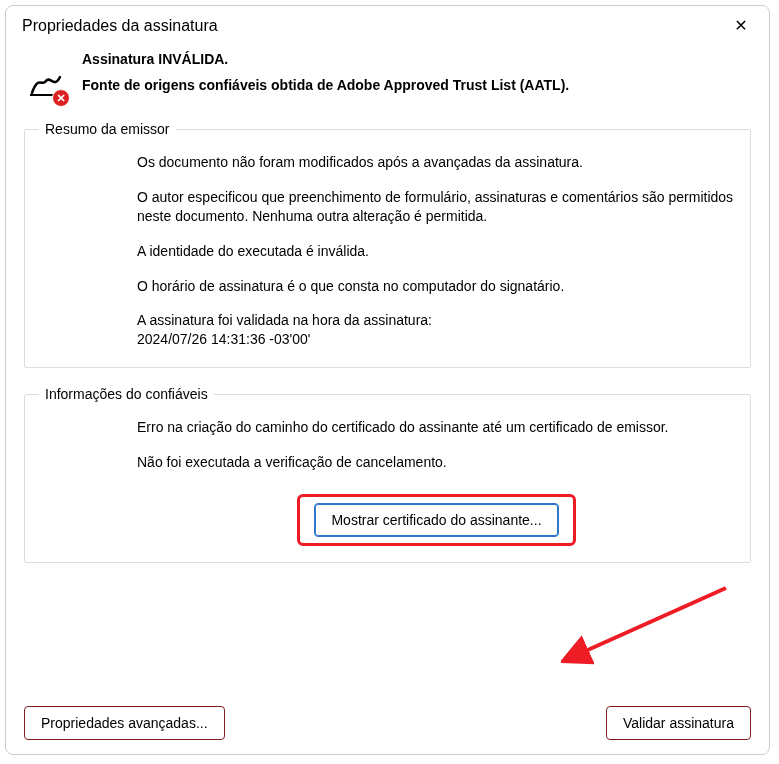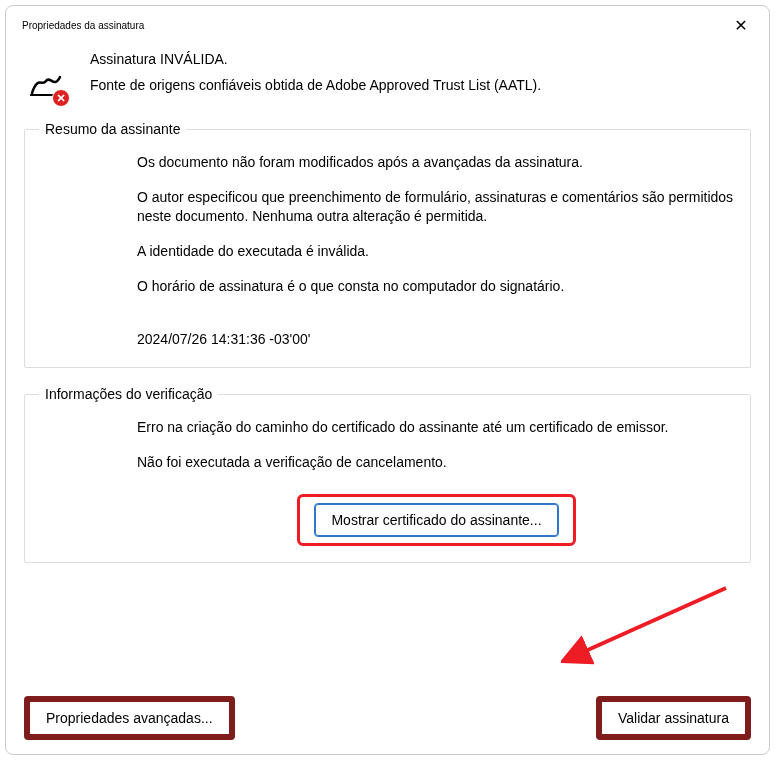--- a/index.html
+++ b/index.html
@@ -23,21 +23,21 @@
     position: relative;
     background: #fff;
   }
   .titlebar {
     display: flex;
     justify-content: space-between;
     align-items: center;
     padding: 10px 16px 10px 16px;
   }
   .title {
-    font-size: 10px;
+    font-size: 16px;
   }
   .close-x {
     font-size: 16px;
     width: 24px;
     text-align: center;
     cursor: default;
   }
   .content {
     padding: 6px 18px 10px 18px;
     flex: 1;
@@ -69,42 +69,42 @@
     border-radius: 50%;
     border: 1.5px solid #fff;
     display: flex;
     align-items: center;
     justify-content: center;
     color: #fff;
     font-weight: bold;
     font-size: 11px;
     line-height: 1;
   }
-  .header-texts p { margin: 0 0 10px 8px; }
+  .header-texts p { margin: 0 0 10px 0; font-weight: bold; }
   fieldset {
     border: 1px solid #ddd;
     border-radius: 2px;
     margin: 0 0 18px 0;
     padding: 8px 14px 14px 14px;
   }
   legend {
     padding: 0 6px;
     font-size: 14px;
   }
   .inset {
     padding-left: 98px;
   }
   .inset p { margin: 8px 0 16px 0; line-height: 1.35; }
   .btn-wrap {
     display: flex;
     justify-content: center;
     padding: 6px 0 2px 0;
   }
   .btn {
-    border: 6px solid #7f1d1d;
+    border: 1px solid #7f1d1d;
     background: #fff;
     border-radius: 4px;
     padding: 8px 16px;
     font-size: 14px;
     font-family: inherit;
     cursor: pointer;
   }
   .btn.focus {
     border: 1px solid #2e77cc;
     box-shadow: inset 0 0 0 1px #2e77cc;
@@ -148,35 +148,35 @@
         </svg>
         <div class="err-badge">✕</div>
       </div>
       <div class="header-texts">
         <p>Assinatura INVÁLIDA.</p>
         <p>Fonte de origens confiáveis obtida de Adobe Approved Trust List (AATL).</p>
       </div>
     </div>
 
     <fieldset>
-      <legend>Resumo da assinante</legend>
+      <legend>Resumo da emissor</legend>
       <div class="inset">
         <p>Os documento não foram modificados após a avançadas da assinatura.</p>
         <p>O autor especificou que preenchimento de formulário, assinaturas e comentários são permitidos neste documento. Nenhuma outra alteração é permitida.</p>
         <p>A identidade do executada é inválida.</p>
         <p>O horário de assinatura é o que consta no computador do signatário.</p>
         <p style="margin-bottom:4px;">
-          <br>
+          <span>A assinatura foi validada na hora da assinatura:</span><br>
           <span>2024/07/26 14:31:36 -03'00'</span>
         </p>
       </div>
     </fieldset>
 
     <fieldset>
-      <legend>Informações do verificação</legend>
+      <legend>Informações do confiáveis</legend>
       <div class="inset">
         <p>Erro na criação do caminho do certificado do assinante até um certificado de emissor.</p>
         <p>Não foi executada a verificação de cancelamento.</p>
         <div class="btn-wrap">
           <div class="highlight-box">
             <button class="btn focus">Mostrar certificado do assinante...</button>
           </div>
         </div>
       </div>
     </fieldset>

